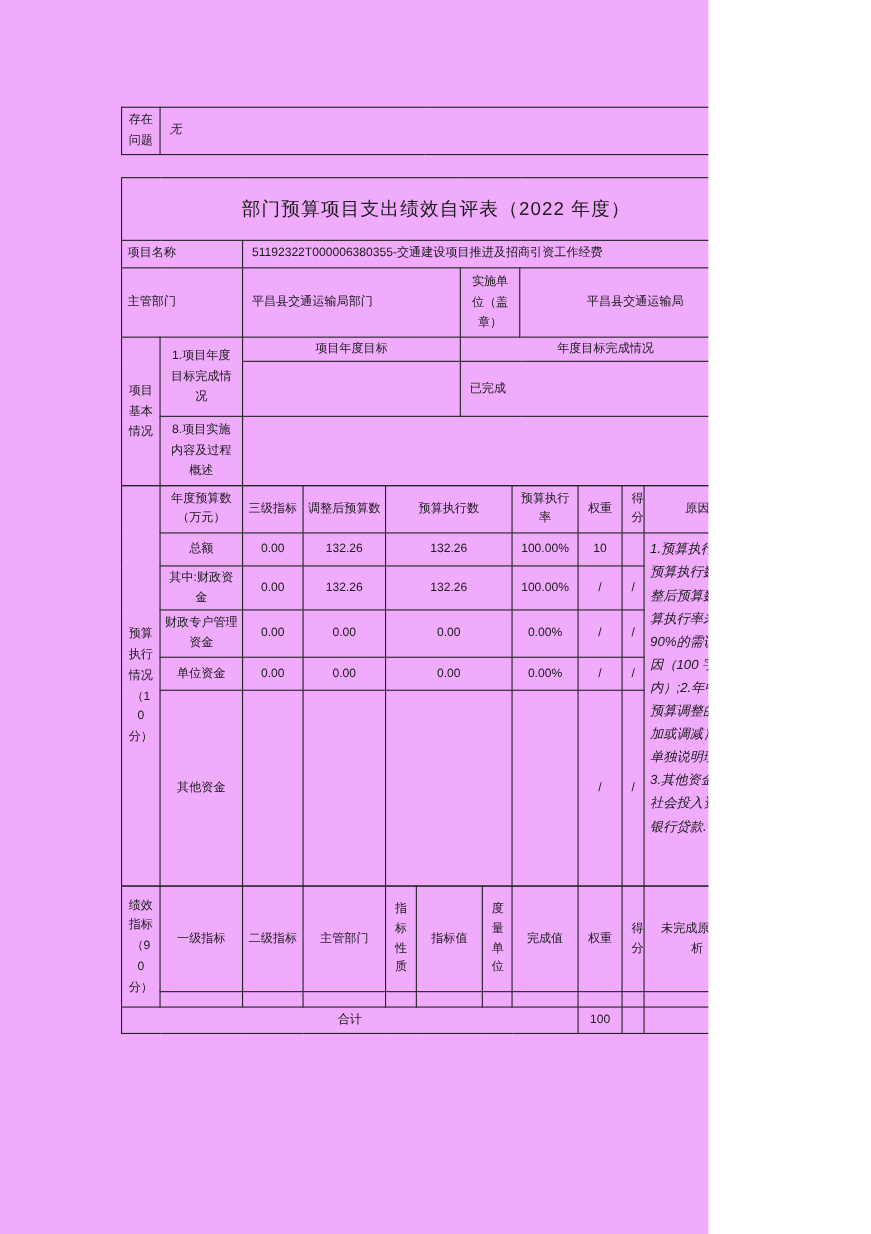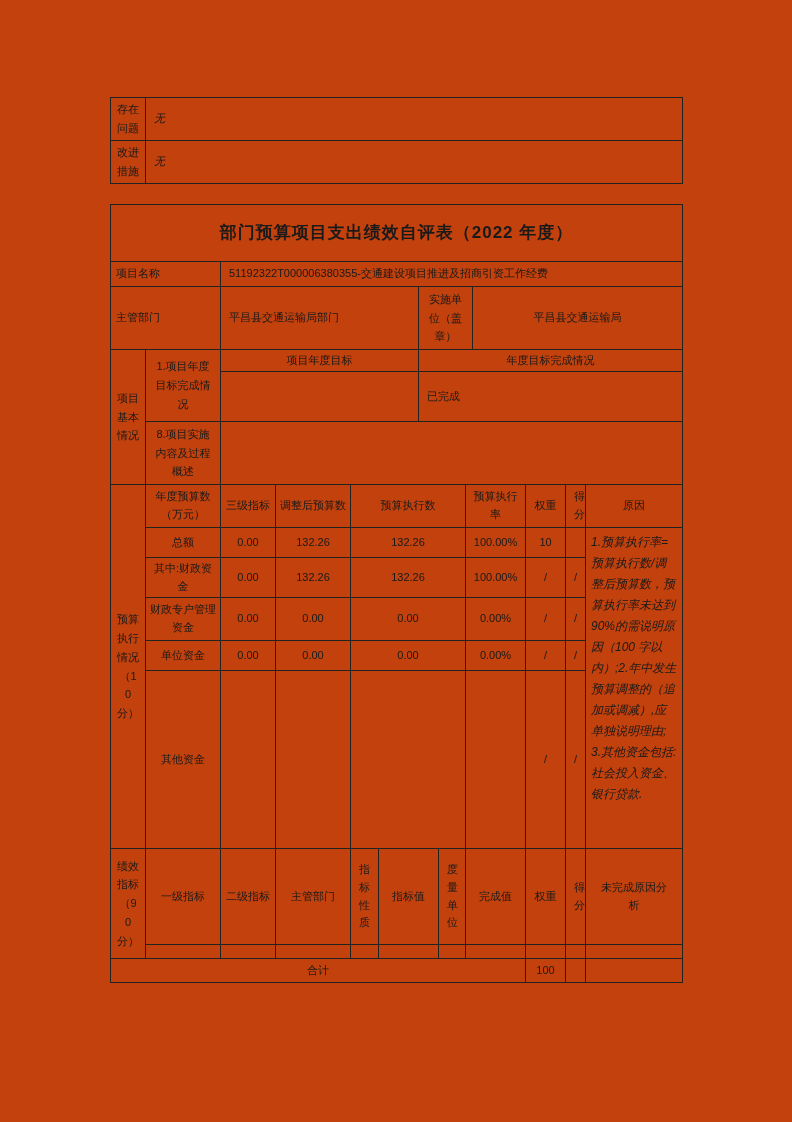--- a/index.html
+++ b/index.html
@@ -1,19 +1,19 @@
 <!DOCTYPE html>
 <html><head>
 <meta charset="utf-8">
 <style>
   html,body{margin:0;padding:0;background:#ffffff;}
   .page{
     position:relative;
-    width:792px;height:1122px;
-    background:#c2410c;
+    width:644px;height:1122px;
+    background:#f0abfc;
     font-family:"Liberation Sans","DejaVu Sans",sans-serif;
     color:#1a1a1a;
     overflow:hidden;
   }
   table{
     border-collapse:collapse;
     table-layout:fixed;
     width:572px;
     margin-left:110px;
   }
@@ -32,21 +32,21 @@
   .t-follow{margin-top:-1px;}
   .lbl{text-align:left;padding-left:5px;}
   .ctr{text-align:center;}
   .vlabel{text-align:center;padding:0 6px;line-height:1.7;}
   .sublabel{text-align:center;padding:0 5px;line-height:1.7;}
   .val-left{text-align:left;padding-left:8px;}
   .italic{font-style:italic;}
   .title-cell{
     text-align:center;
     font-size:17px;
-    font-weight:bold;
+    font-weight:normal;
     letter-spacing:1px;
   }
   .reason-cell{
     font-style:italic;
     text-align:left;
     padding:4px 5px;
     line-height:1.75;
     vertical-align:top;
     font-size:12px;
   }
@@ -66,24 +66,20 @@
 
   <table class="t-top">
     <colgroup>
         <col style="width:35px">
         <col style="width:240px">
         <col style="width:297px">
       </colgroup>
     <tbody>
         <tr style="height:43px">
       <td class="ctr vlabel">存在问题</td>
-      <td colspan="2" class="val-left italic">无</td>
-    </tr>
-    <tr style="height:43px">
-      <td class="ctr vlabel">改进措施</td>
       <td colspan="2" class="val-left italic">无</td>
     </tr>
   </tbody>
     </table>
 
   <table class="t-main">
     <colgroup>
       <col style="width:35px">
         <col style="width:75px">
         <col style="width:198px">

